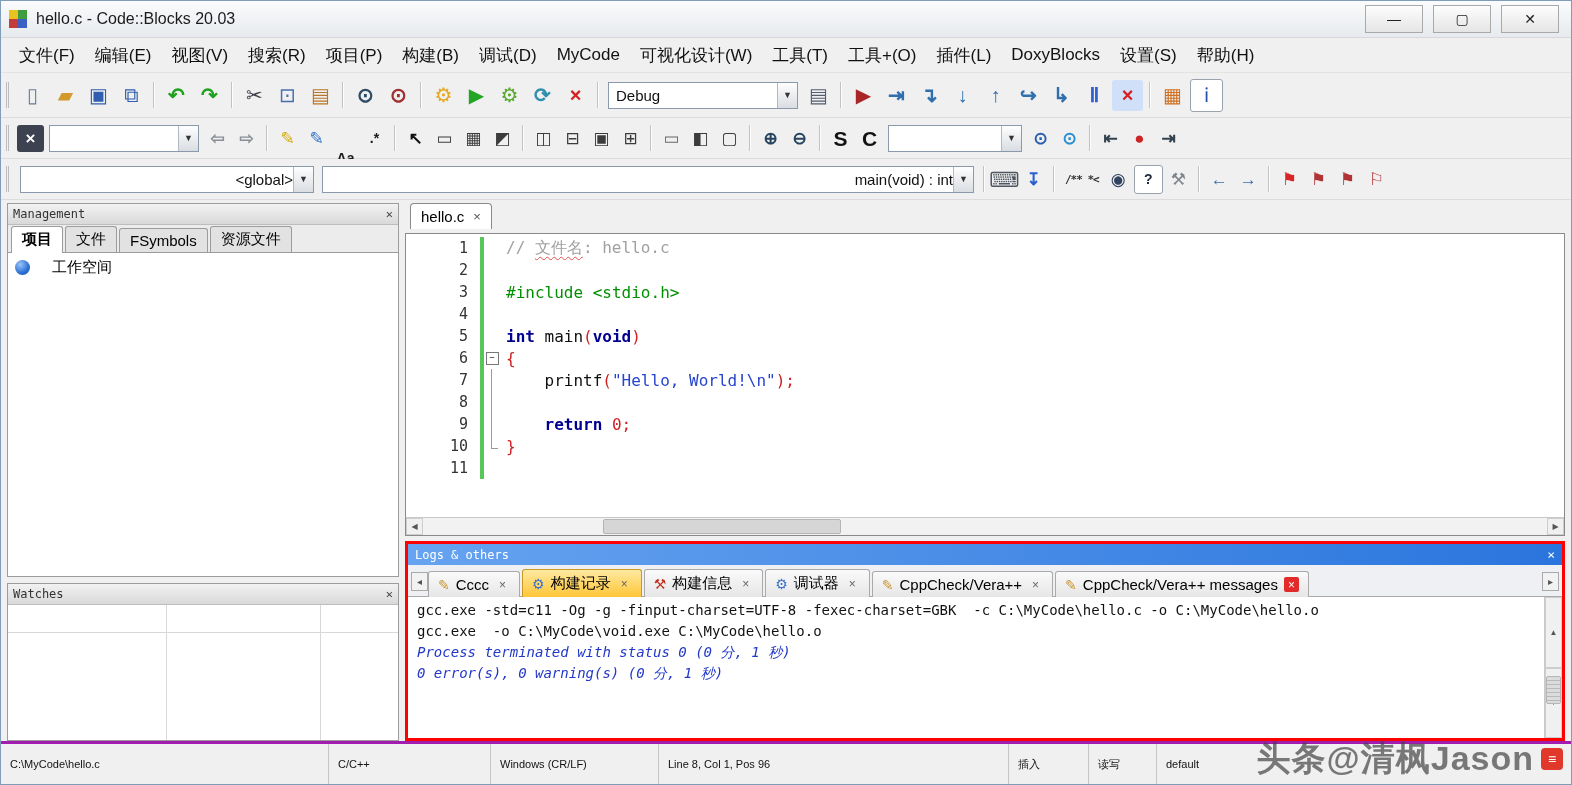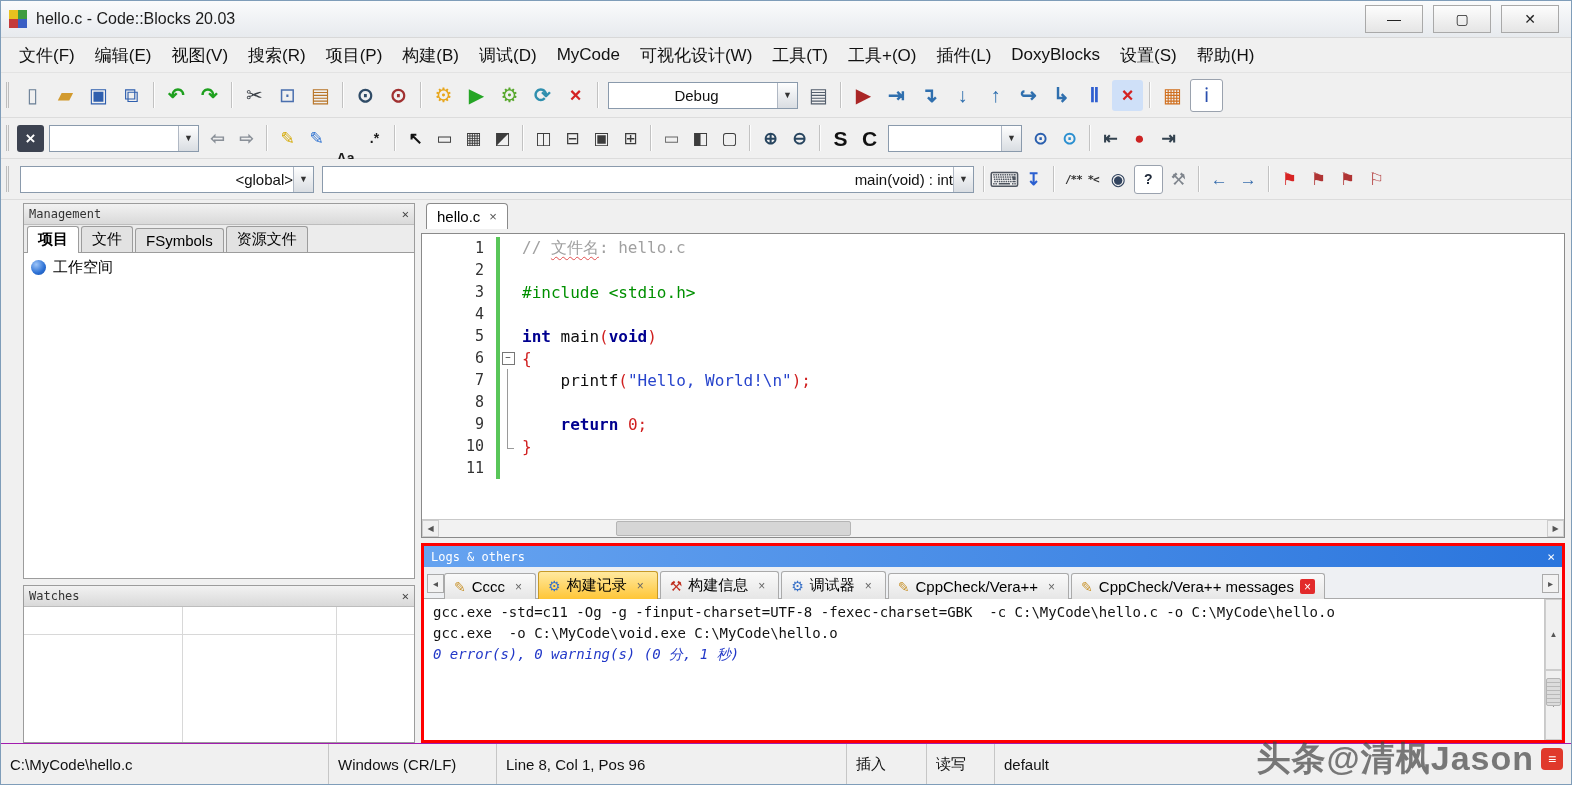--- a/index.html
+++ b/index.html
@@ -33,34 +33,34 @@
   .tbicon.small{font-size:11px !important;width:auto !important;padding:0 4px;letter-spacing:-1px;
     font-family:"DejaVu Sans Mono",monospace;}
   .tbicon.big{font-size:21px !important;}
   .tbicon.brd{border:1px solid #9aa2ae;background:#fff;}
   .combo{height:25px;border:1px solid #8a9aac;background:#fff;display:inline-flex;align-items:center;
     font-size:15px;color:#111;margin:0 4px;position:relative;}
   .combo-text{padding-left:7px;flex:1;white-space:nowrap;overflow:hidden;}
   .combo-arrow{width:19px;align-self:stretch;margin-left:auto;display:flex;align-items:center;justify-content:center;
     background:linear-gradient(#fefefe,#d9dde2);border-left:1px solid #b0b8c4;font-size:9px;color:#333;}
   
-  .content{flex:1;display:flex;gap:6px;padding:3px 6px 0 22px;min-height:0;}
+  .content{flex:1;display:flex;gap:6px;padding:3px 6px 0 6px;min-height:0;}
   .left-col{flex:0 0 392px;display:flex;flex-direction:column;gap:6px;min-height:0;}
   .panel{border:1px solid #9c9c9c;background:#fff;display:flex;flex-direction:column;min-height:0;}
   #mgmt-panel{flex:1;} #watches-panel{flex:0 0 156px;}
   .caption{height:20px;flex:0 0 20px;background:linear-gradient(#f2f2f2,#d9d9d9);border-bottom:1px solid #bdbdbd;
     display:flex;align-items:center;font:12px "DejaVu Sans Mono",monospace;color:#333;padding:0 5px;}
   .cap-close{margin-left:auto;font-size:12px;color:#444;cursor:default;}
   #mgmt-tabs{height:27px;flex:0 0 27px;background:#ececec;display:flex;align-items:flex-end;padding-left:3px;
     gap:2px;border-bottom:1px solid #9c9c9c;}
   .mtab{padding:3px 10px;font-size:15px;border:1px solid #9c9c9c;border-bottom:none;background:#e2e2e2;
     border-radius:3px 3px 0 0;white-space:nowrap;}
   .mtab.active{background:#fff;font-weight:bold;margin-bottom:-1px;padding-bottom:4px;}
   #mgmt-tree{flex:1;background:#fff;padding:5px 7px;font-size:15px;}
-  .tree-item{display:flex;align-items:center;gap:7px;}
+  .tree-item{display:flex;align-items:center;gap:22px;}
   .ball{width:15px;height:15px;border-radius:50%;
     background:radial-gradient(circle at 35% 30%, #9cc4f8, #2a6fd4 60%, #1a4fa8);}
   .watch-grid{flex:1;position:relative;background:#fff;}
   .watch-grid .vl{position:absolute;top:0;bottom:0;width:1px;background:#d8d8d8;}
   .watch-grid .hl{position:absolute;left:0;right:0;height:1px;background:#d8d8d8;}
   
   .right-col{flex:1;display:flex;flex-direction:column;min-width:0;min-height:0;}
   .etabbar{height:30px;flex:0 0 30px;display:flex;align-items:flex-start;padding-left:5px;}
   .etab{display:flex;align-items:center;gap:9px;padding:4px 10px;background:#fff;border:1px solid #8a8a8a;
     border-bottom:none;border-radius:4px 4px 0 0;font-size:15px;margin-bottom:-1px;z-index:2;}
@@ -104,22 +104,22 @@
   .ltab-close.red{background:#e22a2a;color:#fff;border-radius:2px;}
   .logs-body{flex:1;display:flex;min-height:0;}
   #log-lines{flex:1;padding:5px 9px;font-family:"DejaVu Sans Mono",monospace;font-size:14px;color:#111;overflow:hidden;}
   .logline{height:21px;white-space:pre;}
   .logline.blue{color:#2238c8;font-style:italic;}
   .vscroll{flex:0 0 17px;border-left:1px solid #c9c9c9;background:#f2f2f2;display:flex;flex-direction:column;
     justify-content:space-between;position:relative;}
   .vthumb{position:absolute;left:1px;right:1px;top:56%;height:26px;background:#dcdcdc;border:1px solid #b5b5b5;
     border-radius:2px;background-image:repeating-linear-gradient(#dcdcdc 0 3px,#b9b9b9 3px 4px);}
   
-  #statusbar{height:40px;flex:0 0 40px;background:#f0f0f0;border-top:1px solid #a21caf;display:flex;
-    align-items:stretch;font-size:15px;color:#111;}
+  #statusbar{height:40px;flex:0 0 40px;background:#f0f0f0;border-top:3px solid #a21caf;display:flex;
+    align-items:stretch;font-size:11px;color:#111;}
   .scell{display:flex;align-items:center;padding:0 9px;border-right:1px solid #c6c6c6;white-space:nowrap;
     overflow:hidden;box-sizing:border-box;}
   .scell.flex{flex:1;border-right:none;}
   
   .watermark{position:absolute;right:8px;bottom:2px;display:flex;align-items:center;gap:7px;z-index:10;pointer-events:none;}
   .wm-text{font-size:34px;font-weight:bold;color:rgba(62,62,62,.68);letter-spacing:1px;}
   .wm-badge{width:22px;height:22px;background:#e0392b;border-radius:4px;color:#fff;display:flex;align-items:center;
     justify-content:center;font-size:14px;font-weight:bold;}
 </style>
 </head>
@@ -176,21 +176,21 @@
       <span class="tbsep"></span>
       <span class="tbicon" style="color: rgb(47, 75, 102); font-weight: bold;">⊙</span>
       <span class="tbicon" style="color: rgb(160, 48, 48); font-weight: bold;">⊙</span>
       <span class="tbsep"></span>
       <span class="tbicon" style="color: rgb(232, 167, 30);">⚙</span>
       <span class="tbicon" style="color: rgb(37, 165, 37);">▶</span>
       <span class="tbicon" style="color: rgb(88, 168, 45);">⚙</span>
       <span class="tbicon" style="color: rgb(47, 143, 174); font-weight: bold;">⟳</span>
       <span class="tbicon" style="color: rgb(212, 34, 34); font-weight: bold;">×</span>
       <span class="tbsep"></span>
-      <div class="combo" style="width: 188px; text-align: center;">
+      <div class="combo" style="width: 188px;">
         <span class="combo-text">Debug</span>
         <span class="combo-arrow">▼</span>
       </div>
       <span class="tbicon" style="color: rgb(85, 96, 110);">▤</span>
       <span class="tbsep"></span>
       <span class="tbicon" style="color: rgb(170, 38, 38);">▶</span>
       <span class="tbicon" style="color: rgb(47, 111, 174); font-weight: bold;">⇥</span>
       <span class="tbicon" style="color: rgb(47, 111, 174); font-weight: bold;">↴</span>
       <span class="tbicon" style="color: rgb(47, 111, 174); font-weight: bold;">↓</span>
       <span class="tbicon" style="color: rgb(47, 111, 174); font-weight: bold;">↑</span>
@@ -442,35 +442,37 @@
                 <span>CppCheck/Vera++ messages</span>
                 <span class="ltab-close red">×</span>
               </div>
             </span>
           <span class="tabscroll right">▸</span>
         </div>
         <div class="logs-body">
           <div id="log-lines">
               <div class="logline">gcc.exe -std=c11 -Og -g -finput-charset=UTF-8 -fexec-charset=GBK  -c C:\MyCode\hello.c -o C:\MyCode\hello.o</div>
               <div class="logline">gcc.exe  -o C:\MyCode\void.exe C:\MyCode\hello.o</div>
+              <div class="logline blue">Process terminated with status 0 (0 分, 1 秒)</div>
               <div class="logline blue">0 error(s), 0 warning(s) (0 分, 1 秒)</div>
             </div>
           <div class="vscroll">
             <span class="sbtn">▲</span>
             <i class="vthumb"></i>
             <span class="sbtn">▼</span>
           </div>
         </div>
       </div>
     </div>
 
   </div>
 
   <div id="statusbar">
       <div class="scell" style="width: 328px;">C:\MyCode\hello.c</div>
+      <div class="scell" style="width: 162px;">C/C++</div>
       <div class="scell" style="width: 168px;">Windows (CR/LF)</div>
       <div class="scell" style="width: 350px;">Line 8, Col 1, Pos 96</div>
       <div class="scell" style="width: 80px;">插入</div>
       <div class="scell" style="width: 68px;">读写</div>
       <div class="scell flex">default</div>
     </div>
 
   <div class="watermark">
     <span class="wm-text">头条@清枫Jason</span>
     <span class="wm-badge">≡</span>

